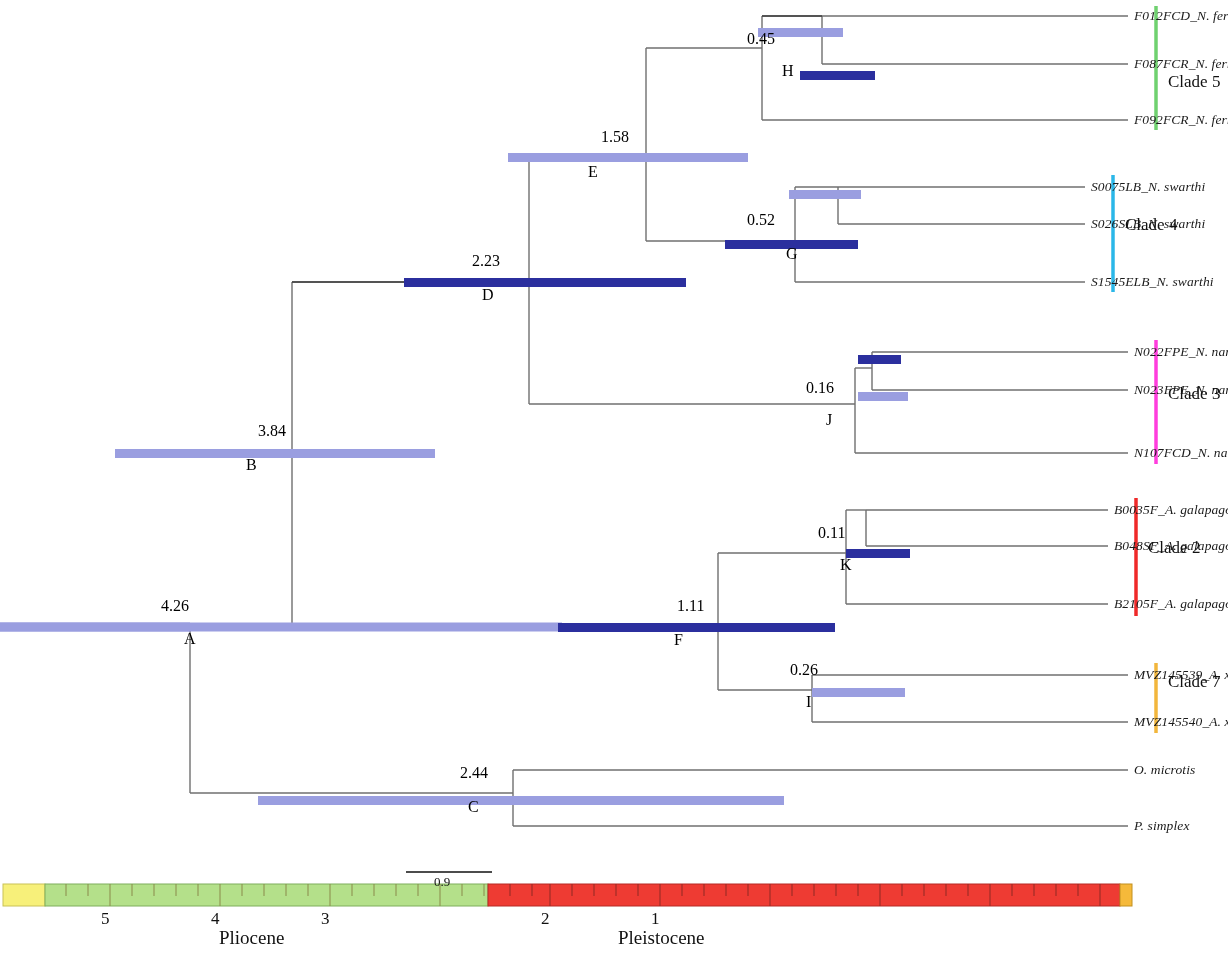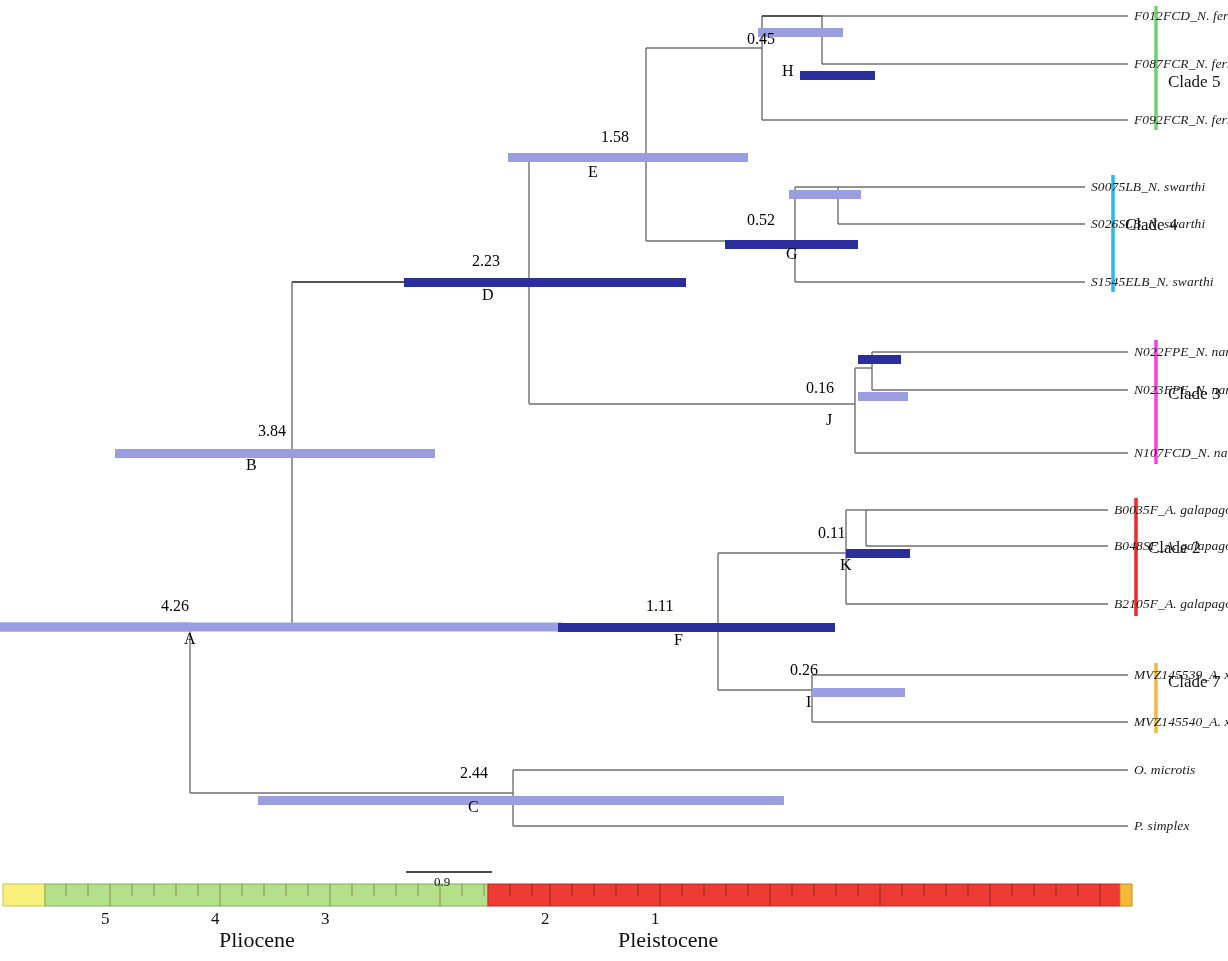--- a/index.html
+++ b/index.html
@@ -56,21 +56,21 @@
     white-space: nowrap;
   }
   .scale-number {
     position: absolute;
     font-size: 17px;
     font-family: "Liberation Serif", serif;
     color: #111111;
   }
   .epoch-label {
     position: absolute;
-    font-size: 22px;
+    font-size: 19px;
     font-family: "Liberation Serif", serif;
     color: #111111;
   }
   .scalebar-label {
     position: absolute;
     font-size: 13px;
     font-family: "Liberation Serif", serif;
     color: #111111;
   }
 </style>
@@ -283,21 +283,21 @@
 
   <div class="node-age" style="left:460px; top:764px;">2.44</div>
   <div class="node-letter" style="left:468px; top:798px;">C</div>
 
   <div class="node-age" style="left:472px; top:252px;">2.23</div>
   <div class="node-letter" style="left:482px; top:286px;">D</div>
 
   <div class="node-age" style="left:559px; top:128px;margin-left:42px;">1.58</div>
   <div class="node-letter" style="left:588px; top:163px;">E</div>
 
-  <div class="node-age" style="left:646px; top:597px;">1.11</div>
+  <div class="node-age" style="left:677px; top:597px;">1.11</div>
   <div class="node-letter" style="left:674px; top:631px;">F</div>
 
   <div class="node-age" style="left:747px; top:211px;">0.52</div>
   <div class="node-letter" style="left:786px; top:245px;">G</div>
 
   <div class="node-age" style="left:747px; top:30px;">0.45</div>
   <div class="node-letter" style="left:782px; top:62px;">H</div>
 
   <div class="node-age" style="left:790px; top:661px;">0.26</div>
   <div class="node-letter" style="left:806px; top:693px;">I</div>

